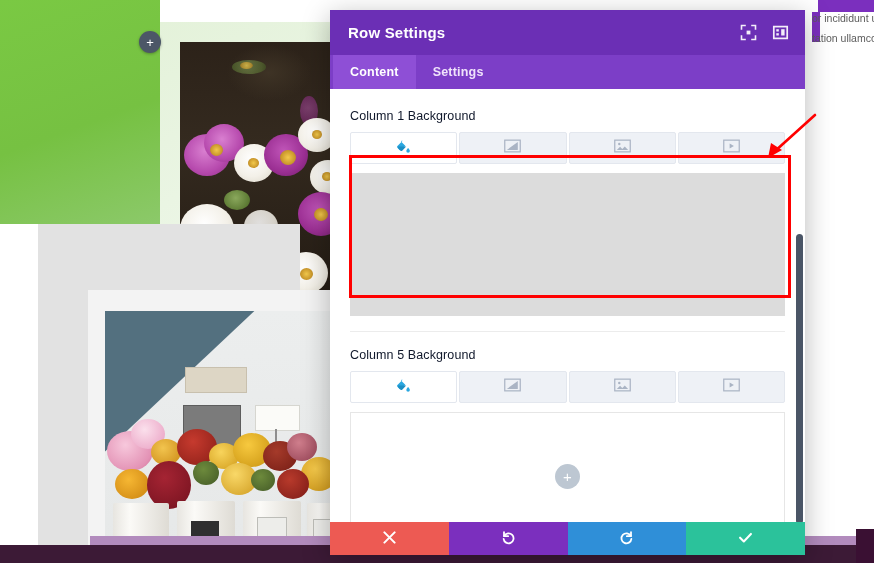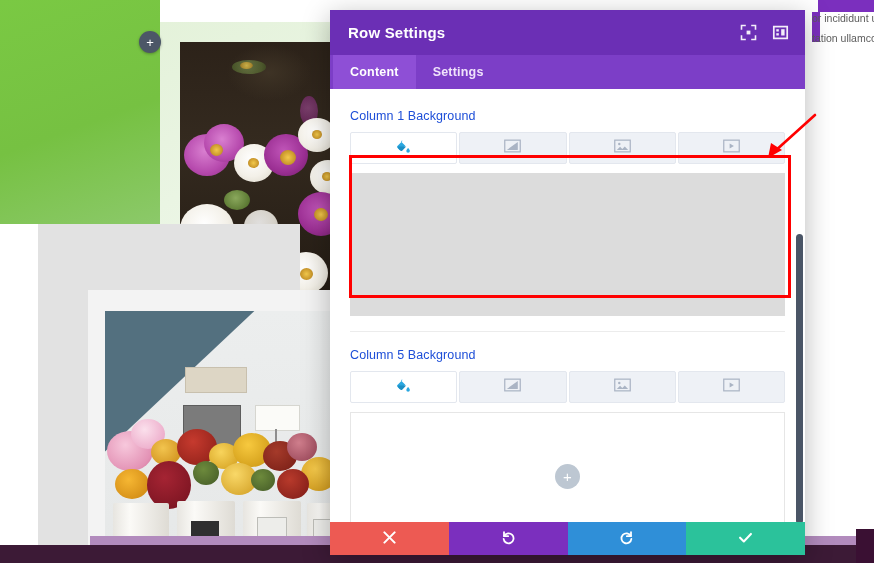--- a/index.html
+++ b/index.html
@@ -211,21 +211,21 @@
   .modal-body {
     flex: 1 1 auto;
     background: #ffffff;
     position: relative;
     overflow: hidden;
     padding: 20px 20px 0 20px;
   }
 
   .field-label {
     font-size: 12.5px;
-    color: #1d4ed8;
+    color: #0f172a;
     margin-bottom: 9px;
     letter-spacing: .1px;
   }
 
   .type-tabs {
     display: flex;
     gap: 2px;
     margin-bottom: 9px;
   }
   .type-tab {

